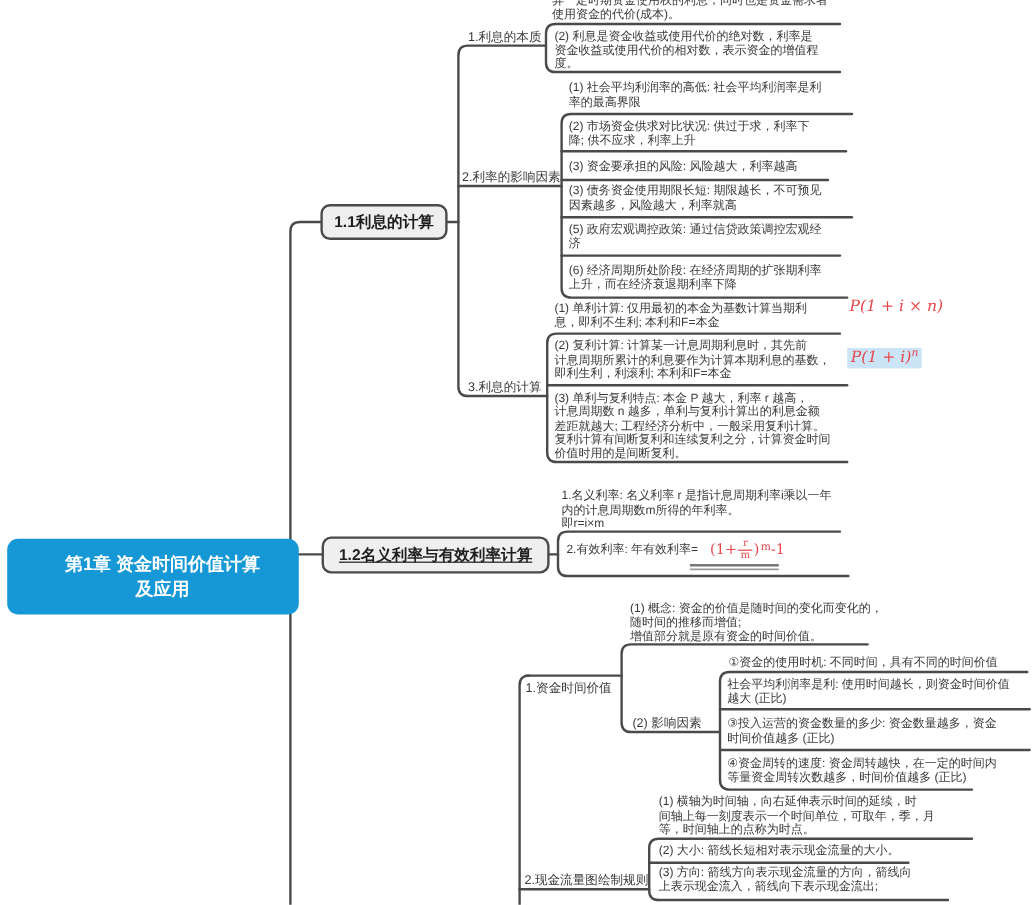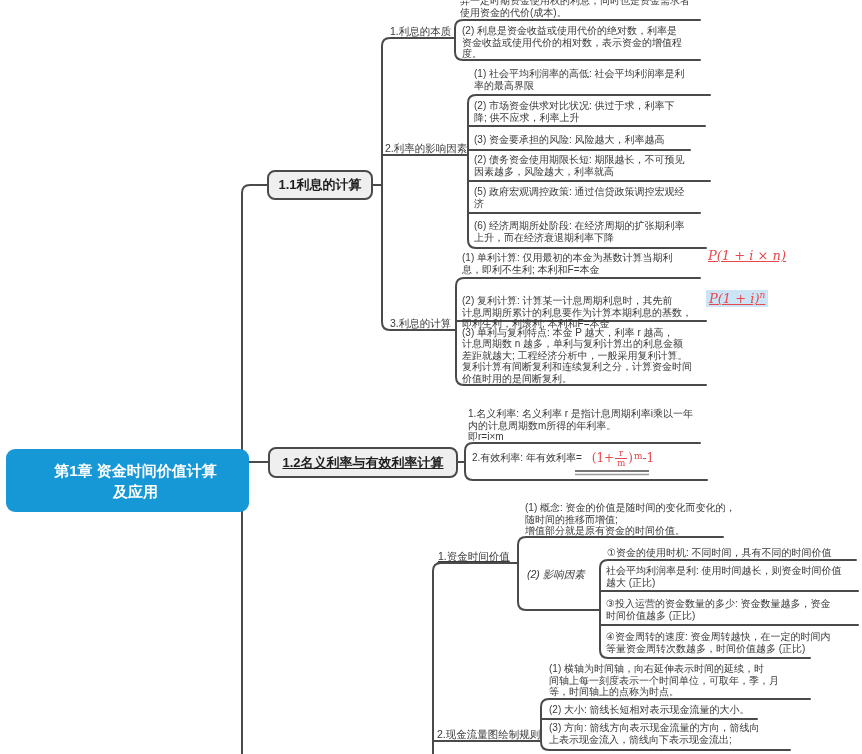--- a/index.html
+++ b/index.html
@@ -7,21 +7,21 @@
        font-family:"Liberation Sans","DejaVu Sans",sans-serif;color:#3a3a3a;}
   .abs{position:absolute;}
   .topic{font-size:10px;line-height:11.5px;white-space:pre-line;color:#3a3a3a;}
   .lbl{font-size:10.5px;line-height:12px;white-space:nowrap;color:#3a3a3a;}
   .nodebox{background:#efefef;border:2px solid #4a4a4a;border-radius:8px;
            display:flex;align-items:center;justify-content:center;
            font-weight:bold;font-size:13px;color:#1f1f1f;box-sizing:border-box;text-align:center;}
   .rootbox{background:#1798d6;border-radius:9px;display:flex;align-items:center;justify-content:center;
            font-weight:bold;font-size:15px;line-height:21px;color:#ffffff;text-align:center;white-space:pre-line;padding-left:16px;}
   .formula{font-family:"DejaVu Serif","Liberation Serif",serif;font-style:italic;
-           font-size:13px;color:#e8484c;white-space:nowrap;text-decoration:underline;}
+           font-size:13px;color:#e8484c;white-space:nowrap;}
   .hl{background:#cbe5f6;padding:1px 3px;margin-top:32px;}
   sup{font-size:9px;}
   .effrow{display:flex;align-items:center;font-size:10px;white-space:nowrap;}
   .f3{display:inline-flex;align-items:center;color:#e8484c;font-size:12px;margin-left:10px;
       font-family:"DejaVu Serif","Liberation Serif",serif;}
   .frac{display:inline-flex;flex-direction:column;align-items:center;font-size:8.5px;line-height:1.05;margin:0 1px;}
   .fden{border-top:1px solid #e8484c;padding:0 2px;}
   .f3 sup{font-size:9px;margin-left:1px;transform:translateY(-2px);}
   svg{position:absolute;left:0;top:0;}
 </style>
@@ -88,32 +88,32 @@
 <div class="abs topic" style="left:462px;top:25px;width:246px;">(2) 利息是资金收益或使用代价的绝对数，利率是
 资金收益或使用代价的相对数，表示资金的增值程
 度。</div>
 
 <div class="abs lbl" style="left:385px;top:142px;">2.利率的影响因素</div>
 <div class="abs topic" style="left:474px;top:68px;width:242px;">(1) 社会平均利润率的高低: 社会平均利润率是利
 率的最高界限</div>
 <div class="abs topic" style="left:474px;top:100px;width:242px;">(2) 市场资金供求对比状况: 供过于求，利率下
 降; 供不应求，利率上升</div>
 <div class="abs topic" style="left:474px;top:134px;width:242px;">(3) 资金要承担的风险: 风险越大，利率越高</div>
-<div class="abs topic" style="left:474px;top:154px;width:242px;">(2) 债务资金使用期限长短: 期限越长，不可预见
+<div class="abs topic" style="left:474px;top:154px;width:242px;">(3) 债务资金使用期限长短: 期限越长，不可预见
 因素越多，风险越大，利率就高</div>
 <div class="abs topic" style="left:474px;top:186px;width:242px;">(5) 政府宏观调控政策: 通过信贷政策调控宏观经
 济</div>
 <div class="abs topic" style="left:474px;top:220px;width:242px;">(6) 经济周期所处阶段: 在经济周期的扩张期利率
 上升，而在经济衰退期利率下降</div>
 
 <div class="abs lbl" style="left:390px;top:317px;">3.利息的计算</div>
 <div class="abs topic" style="left:462px;top:252px;width:242px;">(1) 单利计算: 仅用最初的本金为基数计算当期利
 息，即利不生利; 本利和F=本金</div>
 <div class="abs formula" style="left:708px;top:248px;">P(1 + i × n)</div>
-<div class="abs topic" style="left:462px;top:283px;width:246px;margin-top:12px;">(2) 复利计算: 计算某一计息周期利息时，其先前
+<div class="abs topic" style="left:462px;top:283px;width:246px;">(2) 复利计算: 计算某一计息周期利息时，其先前
 计息周期所累计的利息要作为计算本期利息的基数，
 即利生利，利滚利; 本利和F=本金</div>
 <div class="abs formula" style="left:706px;top:290px;">
   <span class="hl"><span>P(1 + i)</span><sup>n</sup></span>
 </div>
 <div class="abs topic" style="left:462px;top:327px;width:250px;line-height:11.4px;">(3) 单利与复利特点: 本金 P 越大，利率 r 越高，
 计息周期数 n 越多，单利与复利计算出的利息金额
 差距就越大; 工程经济分析中，一般采用复利计算。
 复利计算有间断复利和连续复利之分，计算资金时间
 价值时用的是间断复利。</div>
@@ -129,25 +129,25 @@
       <span class="frac">
         <span class="fnum">r</span>
         <span class="fden">m</span>
       </span>
       <span>)</span>
       <sup>m</sup>
       <span>-1</span>
   </span>
 </div>
 
-<div class="abs lbl" style="left:438px;top:550px;text-decoration:underline;">1.资金时间价值</div>
+<div class="abs lbl" style="left:438px;top:568px;">1.资金时间价值</div>
 <div class="abs topic" style="left:525px;top:502px;width:220px;">(1) 概念: 资金的价值是随时间的变化而变化的，
 随时间的推移而增值;
 增值部分就是原有资金的时间价值。</div>
-<div class="abs lbl" style="left:527px;top:568px;font-style:italic;">(2) 影响因素</div>
+<div class="abs lbl" style="left:527px;top:597px;">(2) 影响因素</div>
 <div class="abs topic" style="left:607px;top:547px;width:252px;">①资金的使用时机: 不同时间，具有不同的时间价值</div>
 <div class="abs topic" style="left:606px;top:565px;width:252px;">社会平均利润率是利: 使用时间越长，则资金时间价值
 越大 (正比)</div>
 <div class="abs topic" style="left:606px;top:598px;width:252px;">③投入运营的资金数量的多少: 资金数量越多，资金
 时间价值越多 (正比)</div>
 <div class="abs topic" style="left:606px;top:631px;width:252px;">④资金周转的速度: 资金周转越快，在一定的时间内
 等量资金周转次数越多，时间价值越多 (正比)</div>
 
 <div class="abs lbl" style="left:437px;top:728px;">2.现金流量图绘制规则</div>
 <div class="abs topic" style="left:549px;top:663px;width:240px;">(1) 横轴为时间轴，向右延伸表示时间的延续，时

